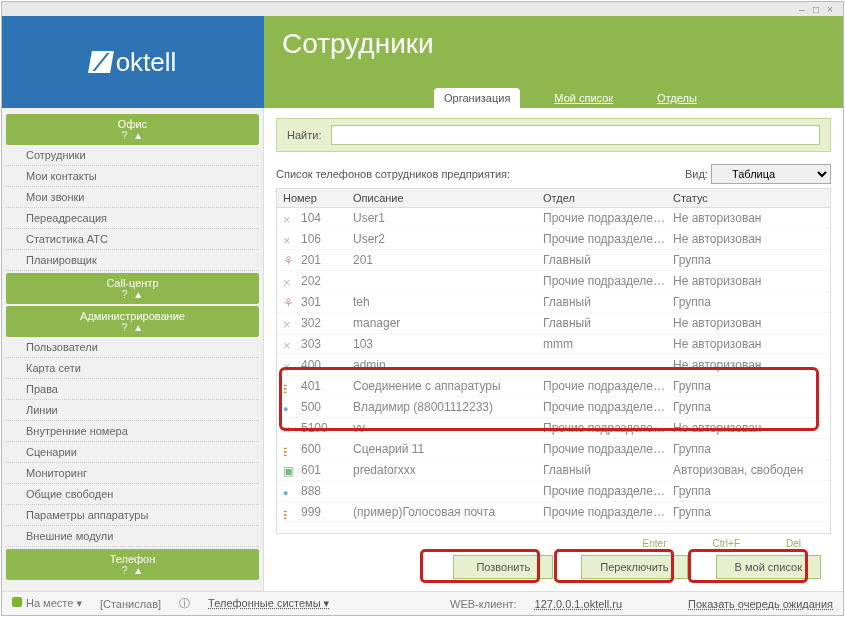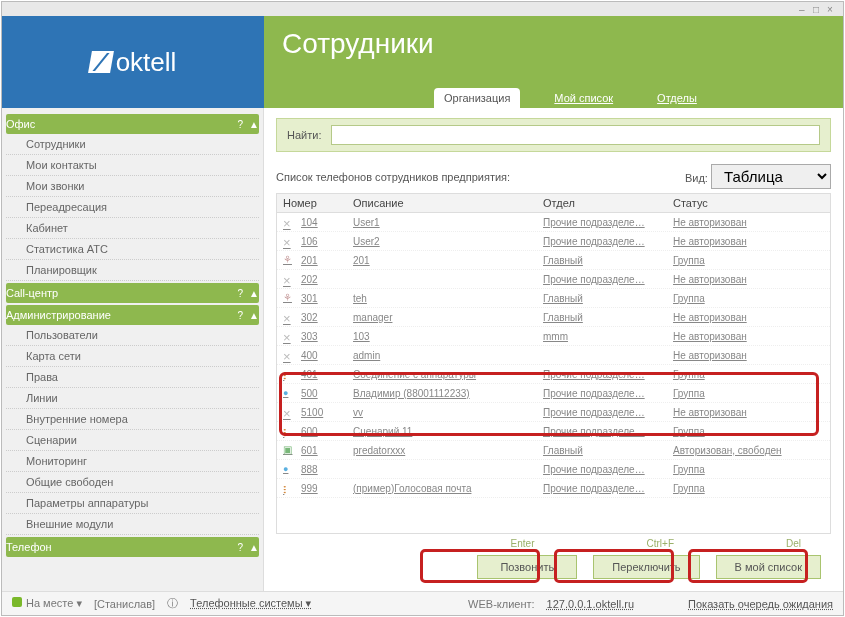--- a/index.html
+++ b/index.html
@@ -10,45 +10,45 @@
   .headerrow { display: flex; height: 92px; }
   .logo { width: 262px; background: #2e74b5; color: #fff; display: flex; align-items: center; justify-content: center; font-size: 26px; }
   .logo-mark { display:inline-block; width:22px; height:22px; background:#fff; color:#2e74b5; transform:skewX(-10deg); margin-right:4px; font-weight:bold; text-align:center; line-height:22px;}
   .banner { flex: 1; background: #8eb84e; color: #fff; padding: 12px 18px 0 18px; position: relative; }
   .banner h1 { font-size: 28px; font-weight: normal; }
   .tabs { position: absolute; bottom: 0; left: 170px; display: flex; gap: 24px; align-items: center; }
   .tab { color: #fff; text-decoration: underline; padding: 4px 10px; cursor:pointer;}
   .tab.active { background: #fff; color: #555; border-radius: 4px 4px 0 0; text-decoration: none; }
   .body { flex: 1; display: flex; overflow: hidden; }
   .sidebar { width: 262px; background: #f0f0f0; border-right: 1px solid #ddd; padding: 4px; display:flex; flex-direction:column; }
-  .group-h { background: #8eb84e; color: #fff; padding: 4px 0; display: flex; justify-content: space-between; align-items:center; cursor:pointer; margin-top:2px; border-radius:2px;}
+  .group-h { background: #8eb84e; color: #fff; padding: 4px 0; display: flex; justify-content: space-between; align-items:center; cursor:pointer; margin-top:2px; border-radius:2px;flex-direction:column;}
   .group-h .ic { display:flex; gap:6px; font-size:10px;}
   .subitem { padding: 4px 8px 4px 20px; border-bottom: 1px dotted #ccc; color: #666; cursor:pointer; }
   .content { flex: 1; padding: 10px 12px 6px 12px; display: flex; flex-direction: column; background:#fff; }
   .findrow { background: #e6efce; border: 1px solid #c5d89a; padding: 6px 10px; display: flex; align-items: center; gap: 10px; margin-bottom: 12px; }
   .findrow input { flex: 1; border: 1px solid #b5c988; padding: 3px 6px; font-size: 11px; }
   .listlabel { display: flex; justify-content: space-between; align-items: center; margin-bottom: 4px; color:#555; }
-  .listlabel select { border:1px solid #aaa; font-size:15px; padding:2px 8px; width:120px;}
+  .listlabel select { border:1px solid #aaa; font-size:11px; padding:2px 16px; width:120px;}
   .grid { flex: 1; border: 1px solid #ddd; overflow-y: auto; }
   .gridhead, .row { display: grid; grid-template-columns: 70px 190px 130px 150px; align-items: center; padding: 3px 6px; }
   .gridhead { background: #f3f3f3; border-bottom: 1px solid #ddd; font-weight: normal; color:#444;}
-  .row { border-bottom: 1px dotted #eee; color: #888; font-size:10px;text-decoration:underline; }
+  .row { border-bottom: 1px dotted #eee; color: #888; font-size:12px; }
   .row .num { display: flex; align-items: center; gap: 6px; }
   .row .ico { width:12px; height:12px; display:inline-block;}
   .ico.x::before { content:"×"; color:#bbb; font-size:13px;}
   .ico.grp::before { content:"⚘"; color:#c9a0a0;}
   .ico.glb::before { content:"●"; color:#5bb0e0; font-size:9px;}
   .ico.dots::before { content:"⁝⁝"; color:#d08030; letter-spacing:-2px;}
   .ico.cam::before { content:"▣"; color:#7ab87a;}
   .highlightbox { border: 3px solid #c62020; border-radius: 6px; position: absolute; pointer-events:none; }
-  .hints { display:flex; justify-content:flex-end; gap:112px; padding:4px 30px 0 0; color:#9ab069; font-size:10px;}
+  .hints { display:flex; justify-content:flex-end; gap:46px; padding:4px 30px 0 0; color:#9ab069; font-size:10px;}
   .btnrow { display: flex; justify-content: flex-end; gap: 16px; padding: 6px 10px 6px 0; position:relative;}
-  .btn { background: #e6efce; border: 1px solid #a9c46f; padding: 5px 18px; color: #555; cursor:pointer; text-align:center; min-width:100px;}
+  .btn { background: #e6efce; border: 1px solid #a9c46f; padding: 5px 18px; color: #555; cursor:pointer; text-align:center; min-width:100px;margin-left:12px;}
   .btnhl { position:absolute; border:3px solid #c62020; border-radius:5px; pointer-events:none;}
-  .statusbar { height: 24px; border-top: 1px solid #ddd; display: flex; align-items: center; padding: 0 10px; gap: 12px; background:#f5f5f5; color:#777;}
+  .statusbar { height: 24px; border-top: 1px solid #ddd; display: flex; align-items: center; padding: 0 10px; gap: 18px; background:#f5f5f5; color:#777;}
   .statusbar .presence { width:10px; height:10px; background:#7ab82a; border-radius:2px; display:inline-block; margin-right:4px;}
   .statusbar a { color:#555; text-decoration:underline dotted;}
   .statusbar .sp { flex:1;}
 </style>
 </head>
 <body>
 
 <div class="window">
   <div class="topbar">
     <span>–</span>
@@ -76,21 +76,20 @@
           <span>Офис</span>
           <span class="ic">
             <span>?</span>
             <span>▲</span>
           </span>
         </div>
         <div class="subitem">Сотрудники</div>
         <div class="subitem">Мои контакты</div>
         <div class="subitem">Мои звонки</div>
         <div class="subitem">Переадресация</div>
-        <div class="subitem">Кабинет</div>
         <div class="subitem">Статистика АТС</div>
         <div class="subitem">Планировщик</div>
         <div class="group-h">
           <span>Call-центр</span>
           <span class="ic">
             <span>?</span>
             <span>▲</span>
           </span>
         </div>
         <div class="group-h">

